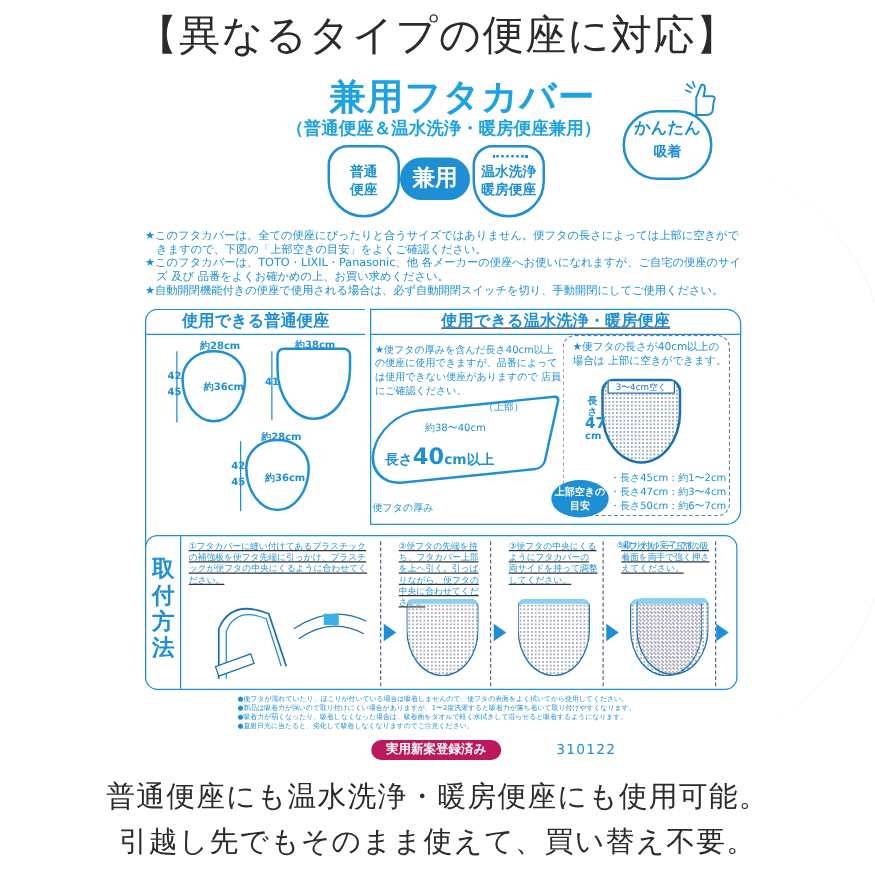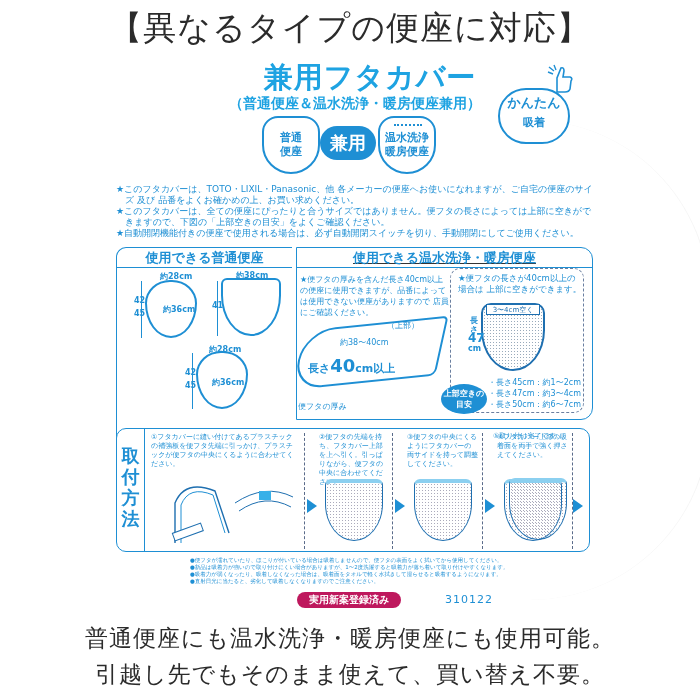--- a/index.html
+++ b/index.html
@@ -106,21 +106,21 @@
 
   .steps {
     position: absolute; left: 116px; top: 428px; width: 474px; height: 124px;
     border: 1.5px solid #1e8fd4; border-radius: 10px; background: #fff;
   }
   .steps-label {
     position: absolute; left: 0; top: 0; width: 28px; height: 100%; border-right: 1px solid #1e8fd4;
     color: #1e8fd4; font-size: 18px; font-weight: bold; text-align: center; line-height: 21px; padding-top: 16px;
   }
   .step {
-    position: absolute; top: 4px; height: 116px; border-right: 1px dashed #5a6b8a;
+    position: absolute; top: 4px; height: 116px; border-right: 1px dashed #5a6b8a; text-decoration: underline;
   }
   .step-text { font-size: 7px; line-height: 9px; color: #1e8fd4; padding: 0 4px; }
   .step-seat {
     position: absolute; bottom: 8px; left: 50%; transform: translateX(-50%);
     width: 58px; height: 62px; border: 1px solid #1e6fb0; border-top: 4px solid #8cd0f0;
     border-radius: 6px 6px 50% 50% / 6px 6px 60% 60%;
     background-image: radial-gradient(#aab 0.6px, transparent 0.7px); background-size: 3px 3px;
   }
   .step-arrow {
     position: absolute; top: 70px; width: 0; height: 0; border-top: 7px solid transparent;
@@ -166,22 +166,22 @@
       <path d="M12 28 L12 14 L16 4 Q19 3 19 7 L18 13 L25 13 Q28 14 26 17 L25 25 Q24 28 20 28 Z" fill="#fff" stroke="#1e8fd4" stroke-width="1.6"></path>
       <path d="M3 8 L8 10 M4 3 L9 7 M9 1 L11 6" stroke="#1e8fd4" stroke-width="1.4"></path>
     </svg>
 </div>
 <div class="easy-cloud">
   <div class="l1">かんたん</div>
   <div class="l2">吸着</div>
 </div>
 
 <div class="notes">
+  <div class="note">★このフタカバーは、全ての便座にぴったりと合うサイズではありません。便フタの長さによっては上部に空きができますので、下図の「上部空きの目安」をよくご確認ください。</div>
   <div class="note">★このフタカバーは、TOTO・LIXIL・Panasonic、他 各メーカーの便座へお使いになれますが、ご自宅の便座のサイズ 及び 品番をよくお確かめの上、お買い求めください。</div>
-  <div class="note">★このフタカバーは、全ての便座にぴったりと合うサイズではありません。便フタの長さによっては上部に空きができますので、下図の「上部空きの目安」をよくご確認ください。</div>
   <div class="note">★自動開閉機能付きの便座で使用される場合は、必ず自動開閉スイッチを切り、手動開閉にしてご使用ください。</div>
 </div>
 
 <div class="panel panel-a">
   <div class="panel-head">使用できる普通便座</div>
 </div>
 <div class="seat-outline oval" style="left:145px;top:280px;width:52px;height:58px;"></div>
 <div class="dim" style="left:160px;top:271px;">約28cm</div>
 <div class="dim" style="left:163px;top:304px;">約36cm</div>
 <div class="dim" style="left:134px;top:296px;">42</div>

